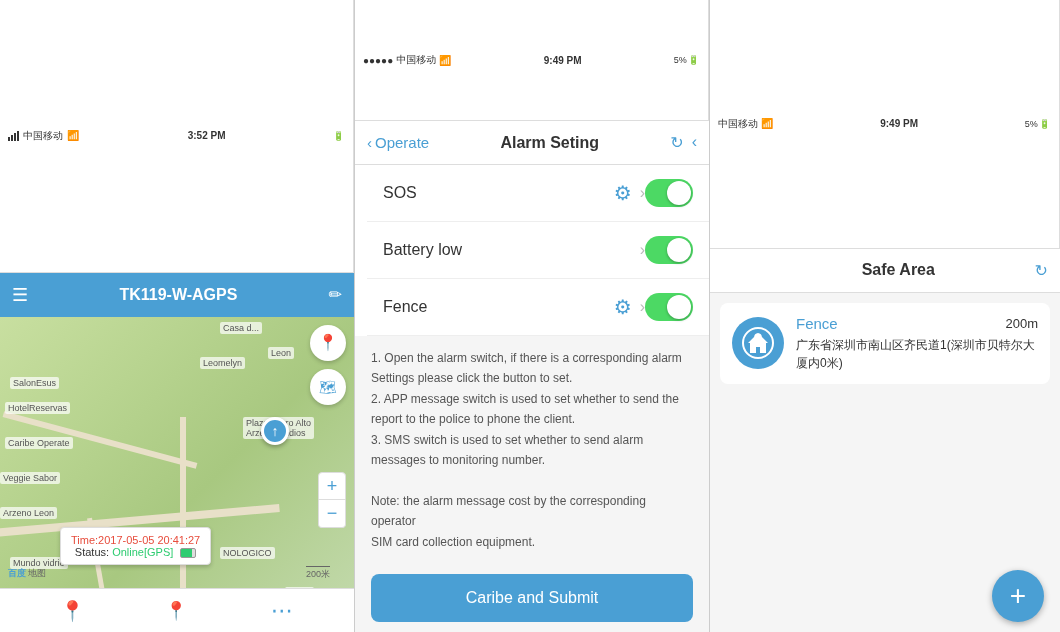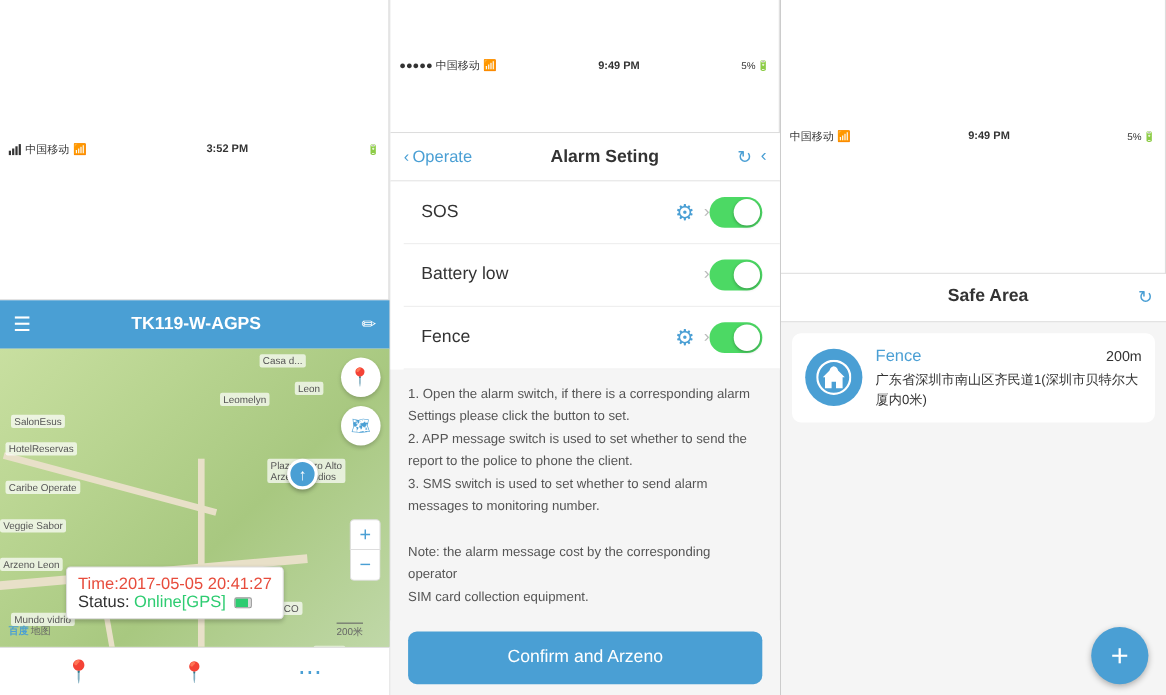--- a/index.html
+++ b/index.html
@@ -51,28 +51,29 @@
     .app-header .title { flex: 1; text-align: center; font-size: 16px; font-weight: 600; }
     .app-header .edit-icon { font-size: 16px; }
     .map-area {
       flex: 1;
       background: #b8d4a0;
       position: relative;
       overflow: hidden;
     }
     .map-info-box {
       position: absolute;
-      top: 198px;
+      top: 210px;
       left: 60px;
       background: white;
       border: 1px solid #ddd;
       border-radius: 4px;
       padding: 6px 10px;
-      font-size: 15px;
+      font-size: 11px;
       box-shadow: 0 2px 4px rgba(0,0,0,0.2);
+      text-align: center;
     }
     .map-info-box .time { color: #e74c3c; font-weight: 500; }
     .map-controls {
       position: absolute;
       right: 8px;
       top: 8px;
       display: flex;
       flex-direction: column;
       gap: 8px;
     }
@@ -351,21 +352,21 @@
         <div class="map-label" style="top:120px;left:5px;">Caribe Operate</div>
         <div class="map-label" style="top:155px;left:0px;">Veggie Sabor</div>
         <div class="map-label" style="top:190px;left:0px;">Arzeno Leon</div>
         <div class="map-label" style="top:240px;left:10px;">Mundo vidrio</div>
         <div class="map-label" style="top:30px;right:60px;">Leon</div>
         <div class="map-label" style="top:100px;right:40px;">Plaza Cerro Alto<br>Arzeno studios</div>
 
         <div class="map-label" style="top:230px;left:220px;">NOLOGICO</div>
         <div class="map-label" style="top:270px;right:40px;">guero</div>
 
-        <div class="map-label" style="top:5px;right:76px;">Casa d...</div>
+        <div class="map-label" style="top:5px;right:92px;">Casa d...</div>
 
         <div style="position:absolute;top:100px;right:65px;">
           <div style="width:28px;height:28px;background:#4a9fd4;border-radius:50%;border:3px solid white;box-shadow:0 2px 4px rgba(0,0,0,0.3);display:flex;align-items:center;justify-content:center;">
             <span style="color:white;font-size:14px;">↑</span>
           </div>
         </div>
 
         <div class="map-info-box">
           <div><span class="time">Time:</span><span class="time">2017-05-05 20:41:27</span></div>
           <div>
@@ -448,21 +449,21 @@
         <span class="alarm-chevron">›</span>
         <div class="toggle-switch"></div>
       </div>
     </div>
 
     <div class="alarm-notes">
       <span>1. Open the alarm switch, if there is a corresponding alarm<br>Settings please click the button to set.<br>2. APP message switch is used to set whether to send the<br>report to the police to phone the client.<br>3. SMS switch is used to set whether to send alarm<br>messages to monitoring number.<br><br>Note: the alarm message cost by the corresponding operator<br>SIM card collection equipment.</span>
     </div>
 
     <div class="confirm-bar">
-      <button class="confirm-btn">Confirm and Arzeno</button>
+      <button class="confirm-btn">Caribe and Submit</button>
     </div>
   </div>
 
   <div class="panel-safe">
 
     <div class="status-bar" style="border-bottom:1px solid #ddd; height:20px; display:flex; align-items:center; justify-content:space-between; padding:0 8px; font-size:10px; background:#fff;">
       <div style="display:flex;align-items:center;gap:3px;">
         <span>中国移动</span>
         <span>📶</span>
       </div>

